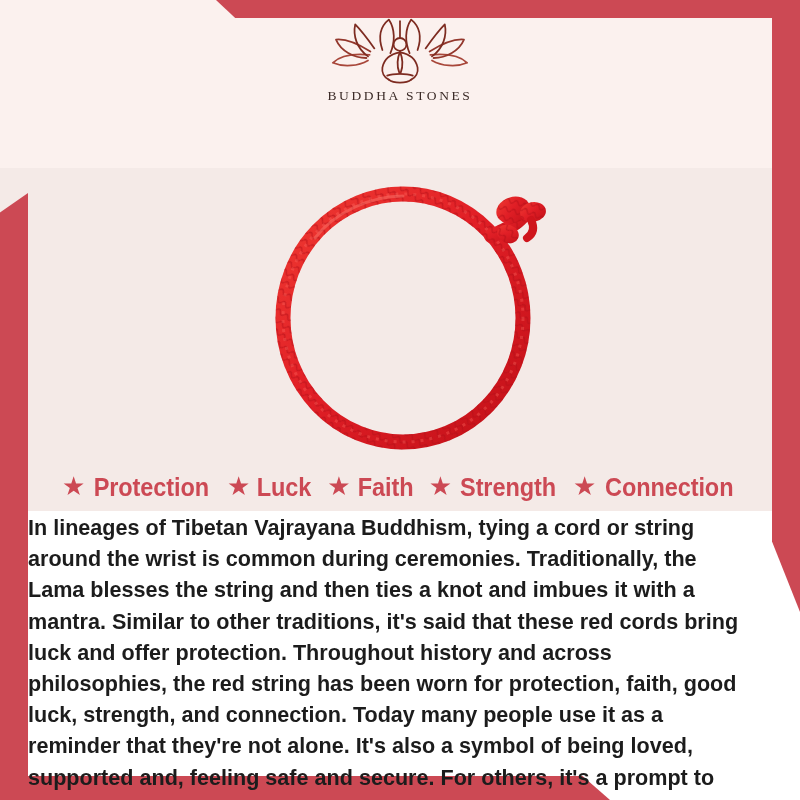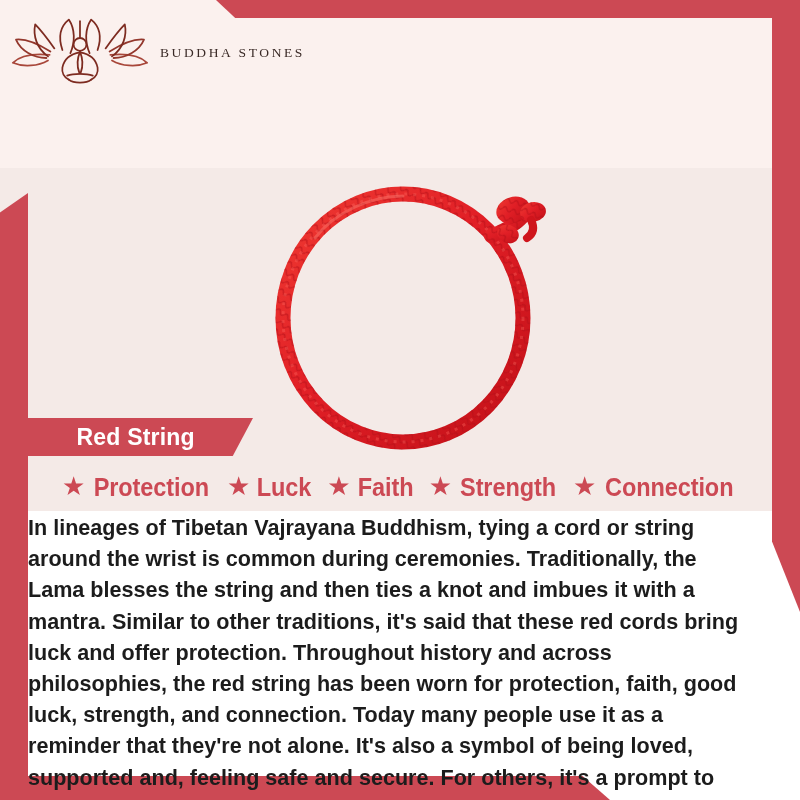--- a/index.html
+++ b/index.html
@@ -68,22 +68,23 @@
     background: #cc4954;
     clip-path: polygon(0% 0%, 95.5% 0%, 100% 100%, 0% 100%);
   }
 
   
   .brand {
     position: absolute;
     left: 0; top: 18px;
     width: 800px;
     display: flex;
-    flex-direction: row;
-    align-items: center;
+    flex-direction: column;
+    align-items: center;
+    justify-content: flex-end;
   }
   .lotus-wrap {
     width: 160px;
     height: 68px;
     display: block;
   }
   .brand-name {
     margin-top: 2px;
     font-family: "Liberation Serif", serif;
     font-size: 13.5px;
@@ -263,42 +264,39 @@
       <ellipse cx="278" cy="44" rx="13" ry="10" transform="rotate(-10 278 44)" fill="url(#braid)"></ellipse>
       <ellipse cx="253" cy="66" rx="11" ry="9" transform="rotate(20 253 66)" fill="url(#cordGrad)"></ellipse>
       <ellipse cx="253" cy="66" rx="11" ry="9" transform="rotate(20 253 66)" fill="url(#braid)"></ellipse>
 
       <path d="M276 52 C280 60 278 66 272 70" fill="none" stroke="#cf151c" stroke-width="8" stroke-linecap="round"></path>
 
       <path d="M60 70 C80 44 116 28 148 28" fill="none" stroke="#ff8a7d" stroke-width="3" opacity="0.4" stroke-linecap="round"></path>
     </svg>
   </div>
 
-  <div class="ribbon">
-    <span class="ribbon-text">Red String</span>
+
+  <div class="benefits">
+    <div class="benefit">
+      <span class="benefit-star">★</span>
+      <span class="benefit-label">Protection</span>
+    </div>
+    <div class="benefit">
+      <span class="benefit-star">★</span>
+      <span class="benefit-label">Luck</span>
+    </div>
+    <div class="benefit">
+      <span class="benefit-star">★</span>
+      <span class="benefit-label">Faith</span>
+    </div>
+    <div class="benefit">
+      <span class="benefit-star">★</span>
+      <span class="benefit-label">Strength</span>
+    </div>
+    <div class="benefit">
+      <span class="benefit-star">★</span>
+      <span class="benefit-label">Connection</span>
+    </div>
   </div>
 
-  <div class="benefits">
-    <div class="benefit">
-      <span class="benefit-star">★</span>
-      <span class="benefit-label">Protection</span>
-    </div>
-    <div class="benefit">
-      <span class="benefit-star">★</span>
-      <span class="benefit-label">Luck</span>
-    </div>
-    <div class="benefit">
-      <span class="benefit-star">★</span>
-      <span class="benefit-label">Faith</span>
-    </div>
-    <div class="benefit">
-      <span class="benefit-star">★</span>
-      <span class="benefit-label">Strength</span>
-    </div>
-    <div class="benefit">
-      <span class="benefit-star">★</span>
-      <span class="benefit-label">Connection</span>
-    </div>
-  </div>
-
   <div class="description">In lineages of Tibetan Vajrayana Buddhism, tying a cord or string around the wrist is common during ceremonies. Traditionally, the Lama blesses the string and then ties a knot and imbues it with a mantra. Similar to other traditions, it's said that these red cords bring luck and offer protection. Throughout history and across philosophies, the red string has been worn for protection, faith, good luck, strength, and connection. Today many people use it as a reminder that they're not alone. It's also a symbol of being loved, supported and, feeling safe and secure. For others, it's a prompt to stay positive while facing any adversity.</div>
 
 </div>
 
 </body></html>

